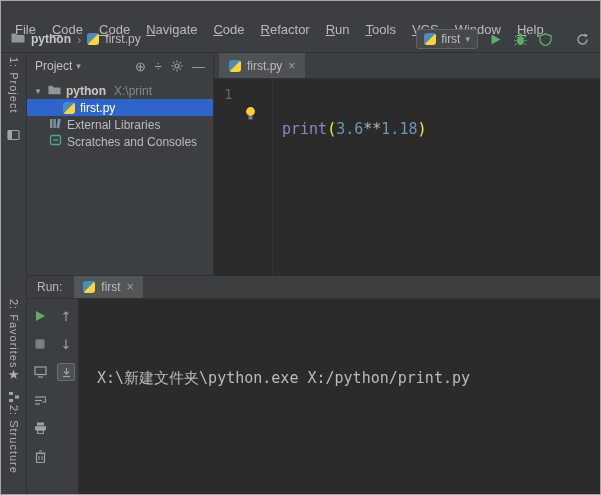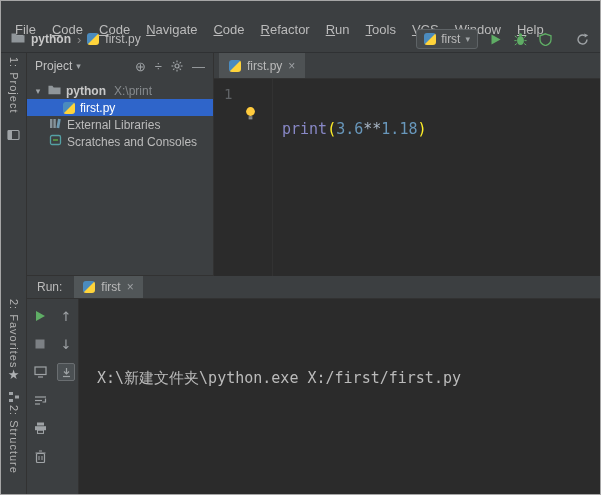--- a/index.html
+++ b/index.html
@@ -318,19 +318,19 @@
           <svg width="11" height="11">
             <g stroke="#9fa3a6" fill="none" stroke-width="1.2">
               <path d="M5.5 1 v5.5"></path>
               <path d="M3 4.5 L5.5 7 L8 4.5"></path>
               <line x1="2" y1="9.5" x2="9" y2="9.5"></line>
             </g>
           </svg>
         </span>
     </div>
     <div class="console">
-      <div class="console-line">X:\新建文件夹\python.exe X:/first/first.py</div>
+      <div class="console-line">X:\新建文件夹\python.exe X:/python/print.py</div>
       
       
     </div>
   </div>
 
 </div>
 
 </body></html>

